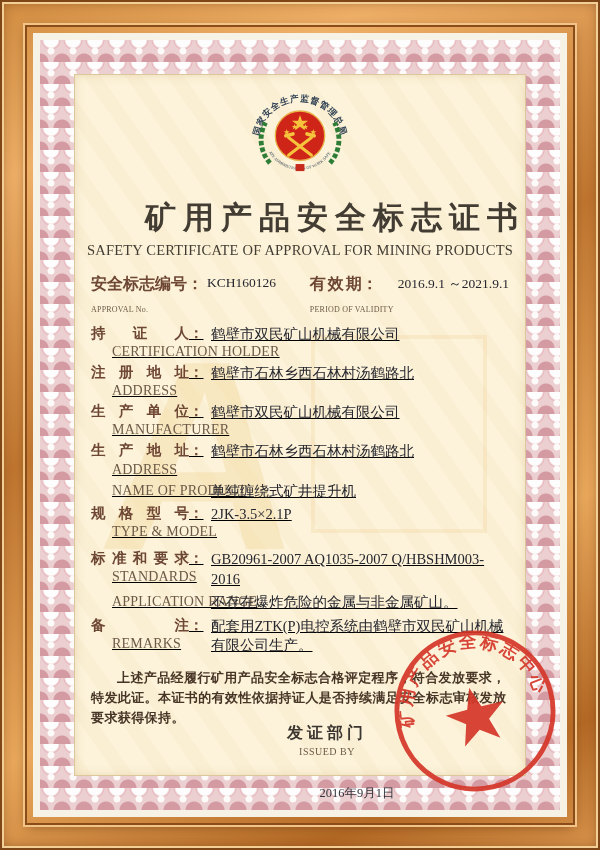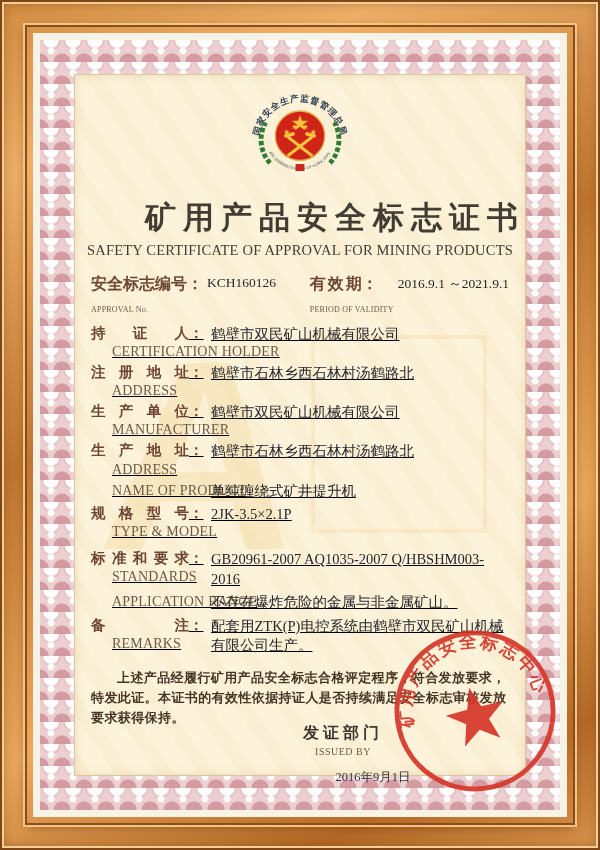--- a/index.html
+++ b/index.html
@@ -75,24 +75,24 @@
   .f-cn{font-size:14.5px;font-weight:bold;color:#6d4634;line-height:1.25;}
   .f-cn .jl{width:98px;}
   .f-en{font-size:14px;color:#6d5a48;margin-top:2px;letter-spacing:.2px;white-space:nowrap;padding-left:21px;}
   .f-val{font-size:14.5px;color:#26262e;line-height:1.35;padding-top:1px;}
   
   .declaration{
     margin:12px 16px 0 16px;font-size:13px;line-height:1.55;
     color:#473526;font-weight:600;text-indent:2em;letter-spacing:.4px;
   }
   
-  .issued{position:absolute;left:168px;top:648px;width:200px;text-align:center;z-index:1;}
+  .issued{position:absolute;left:152px;top:648px;width:200px;text-align:center;z-index:1;}
   .issued-cn{font-size:16px;font-weight:bold;letter-spacing:4px;color:#3c3630;}
   .issued-en{font-size:10px;color:#6d5a48;margin-top:2px;letter-spacing:.5px;}
-  .issued-date{font-size:12.5px;color:#33333b;margin-top:12px;transform:translateX(30px);font-family:Liberation Serif, serif;}
+  .issued-date{font-size:12.5px;color:#33333b;margin-top:28px;transform:translateX(30px);font-family:Liberation Serif, serif;}
   
   .seal{position:absolute;left:390px;top:626px;width:170px;height:170px;z-index:3;opacity:.92;}
 </style>
 </head>
 <body>
 
 <div class="stage">
   <div class="wood"></div>
   <div class="mat"></div>
   <div class="guilloche"></div>

